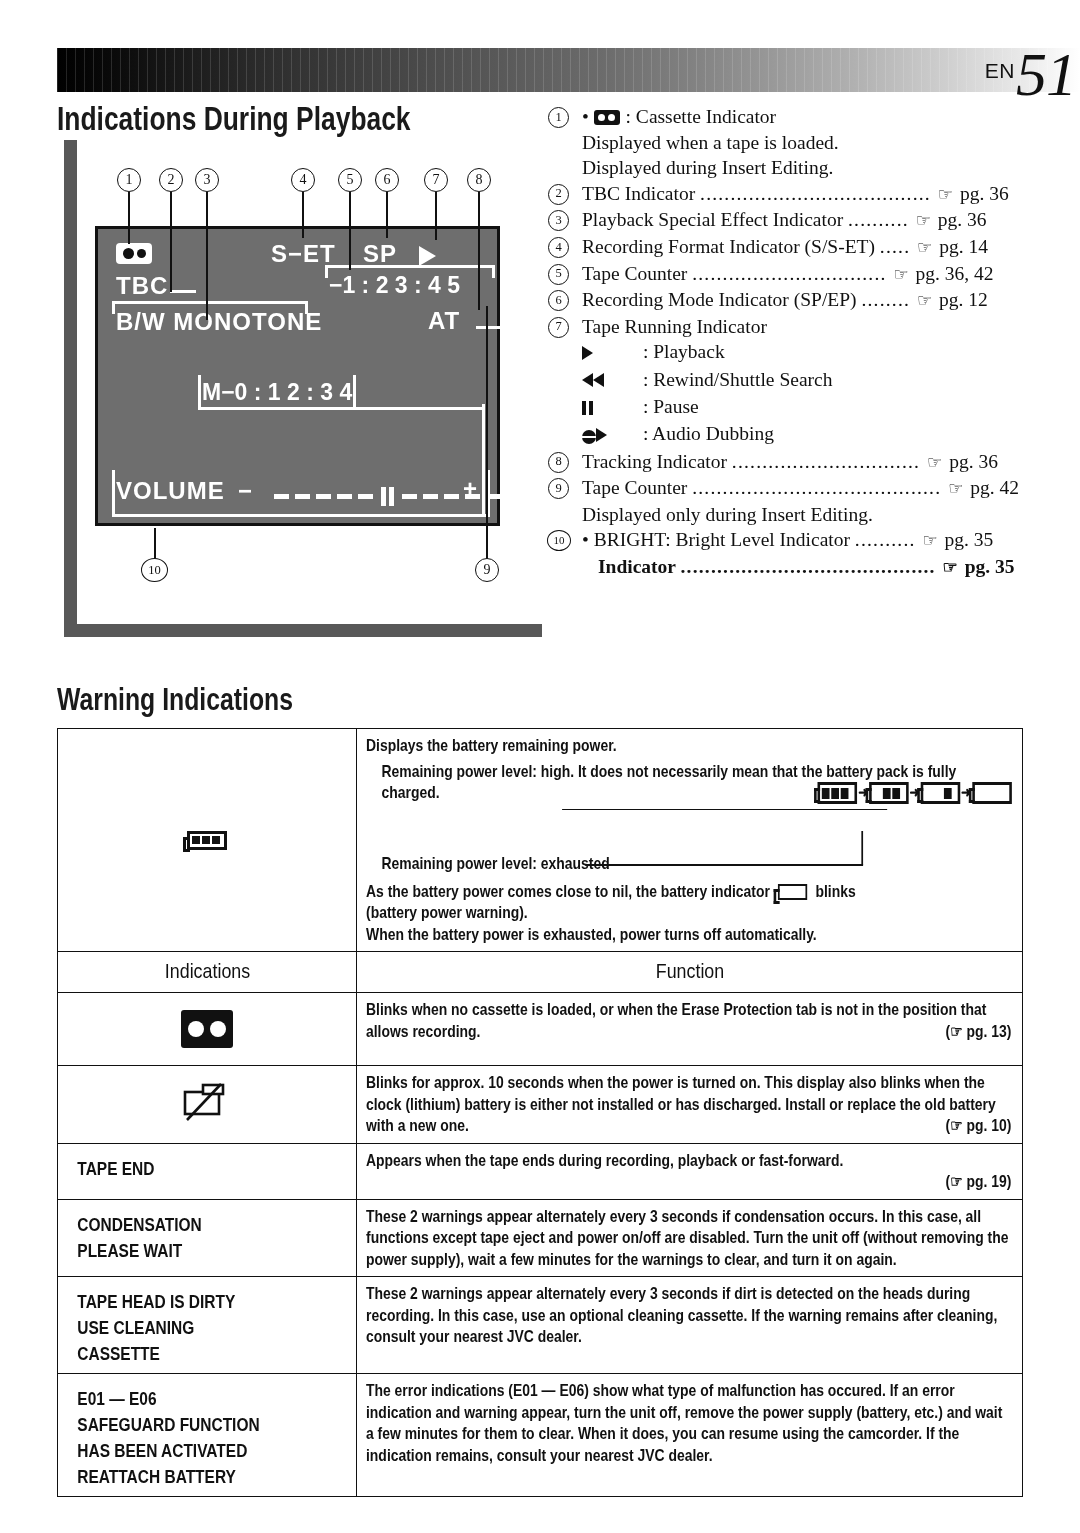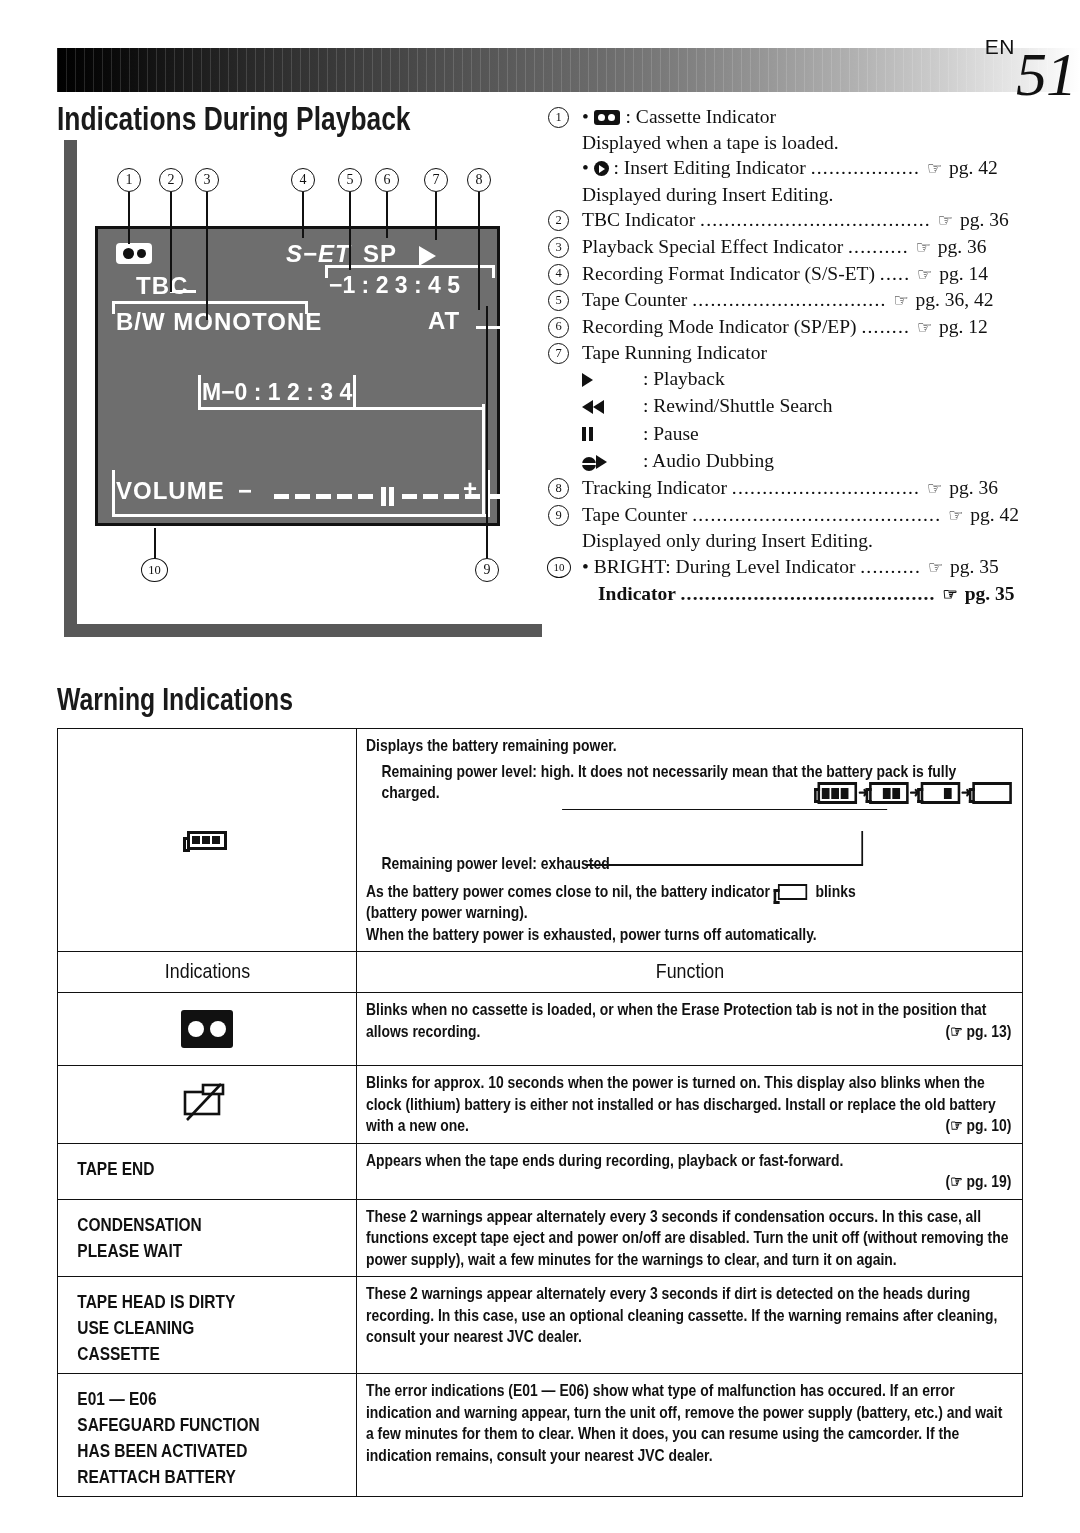--- a/index.html
+++ b/index.html
@@ -21,21 +21,21 @@
   }
   .hdr-stripes{
     position:absolute;left:0;top:0;width:1023px;height:44px;
     background-image:repeating-linear-gradient(to right,
       rgba(255,255,255,0.16) 0px, rgba(255,255,255,0.16) 1px,
       rgba(0,0,0,0) 1px, rgba(0,0,0,0) 9px);
     opacity:.85;
   }
   .hdr-page{
     position:absolute;right:4px;top:-9px;
-    display:flex;align-items:flex-start;justify-content:flex-end;
+    display:flex;align-items:center;justify-content:flex-end;
     color:#111;
   }
   .hdr-en{font-family:"Liberation Sans",sans-serif;font-size:21px;letter-spacing:.5px;
      font-weight:400;position:relative;top:-4px;}
   .hdr-num{font-family:"Liberation Serif",serif;font-style:italic;font-size:62px;
      font-weight:400;letter-spacing:-1px;margin-left:1px;}
 
   
   .sec-title{
     position:absolute;
@@ -237,27 +237,27 @@
   <div class="cnum" style="left:420px;top:418px;">9</div>
   <div class="cline" style="left:431px;top:166px;height:254px;"></div>
 
   <div class="lcd">
 
     <div class="cass-ico" style="left:18px;top:14px;width:36px;height:21px;">
       <i style="width:11px;height:11px;"></i>
         <i style="width:9px;height:9px;"></i>
     </div>
 
-    <div class="lcd-txt" style="left:18px;top:43px;margin-left:20px;">TBC</div>
+    <div class="lcd-txt" style="left:18px;top:43px;">TBC</div>
     <div class="hook" style="left:72px;top:52px;width:26px;height:9px;border-width:0 0 3px 0;"></div>
 
     <div class="lcd-txt" style="left:18px;top:79px;">B/W  MONOTONE</div>
     <div class="hook" style="left:14px;top:72px;width:190px;height:10px;border-width:3px 3px 0 3px;"></div>
 
-    <div class="lcd-txt" style="left:188px;top:11px;font-style:italic;">S−ET</div>
+    <div class="lcd-txt" style="left:173px;top:11px;">S−ET</div>
 
     <div class="lcd-txt" style="left:265px;top:11px;">SP</div>
 
     <div style="position:absolute;left:321px;top:17px;width:0;height:0;
                 border-left:17px solid #fff;border-top:10px solid transparent;border-bottom:10px solid transparent;"></div>
 
     <div class="lcd-txt" style="left:231px;top:43px;font-size:23px;letter-spacing:0px;">−1 : 2 3 : 4 5</div>
     <div class="hook" style="left:227px;top:36px;width:164px;height:10px;border-width:3px 3px 0 3px;"></div>
 
     <div class="lcd-txt" style="left:330px;top:78px;">AT</div>
@@ -294,28 +294,20 @@
 <div class="legend">
 
   <div class="lg-row">
     <span class="bub">1</span>
     <span>•</span>
     <span class="ic-cass"></span>
     <span>: Cassette Indicator</span>
   </div>
   <div class="lg-sub">Displayed when a tape is loaded.</div>
 
-  <div class="lg-sub">
-    <span>•</span>
-    <span class="ic-insert"></span>
-    <span>: Insert Editing Indicator</span>
-    <span class="dots">..................</span>
-    <span class="hand">☞</span>
-    <span>pg. 42</span>
-  </div>
   <div class="lg-sub">Displayed during Insert Editing.</div>
 
   <div class="lg-row">
     <span class="bub">2</span>
     <span>TBC Indicator</span>
     <span class="dots">......................................</span>
     <span class="hand">☞</span>
     <span>pg. 36</span>
   </div>
 
@@ -385,21 +377,21 @@
     <span class="bub">9</span>
     <span>Tape Counter</span>
     <span class="dots">.........................................</span>
     <span class="hand">☞</span>
     <span>pg. 42</span>
   </div>
   <div class="lg-sub">Displayed only during Insert Editing.</div>
 
   <div class="lg-row">
     <span class="bub w">10</span>
-    <span>• BRIGHT: During Level Indicator</span>
+    <span>• BRIGHT: Bright Level Indicator</span>
     <span class="dots">..........</span>
     <span class="hand">☞</span>
     <span>pg. 35</span>
   </div>
   <div class="lg-sub2">
     <span>Indicator</span>
     <span class="dots">..........................................</span>
     <span class="hand">☞</span>
     <span>pg. 35</span>
   </div>

